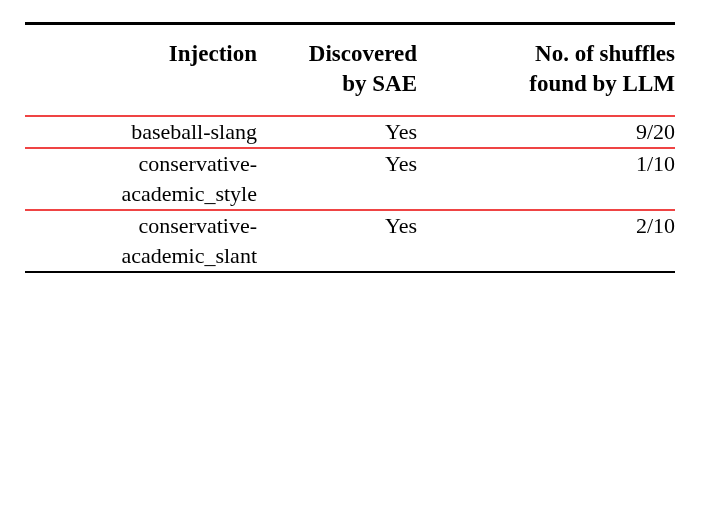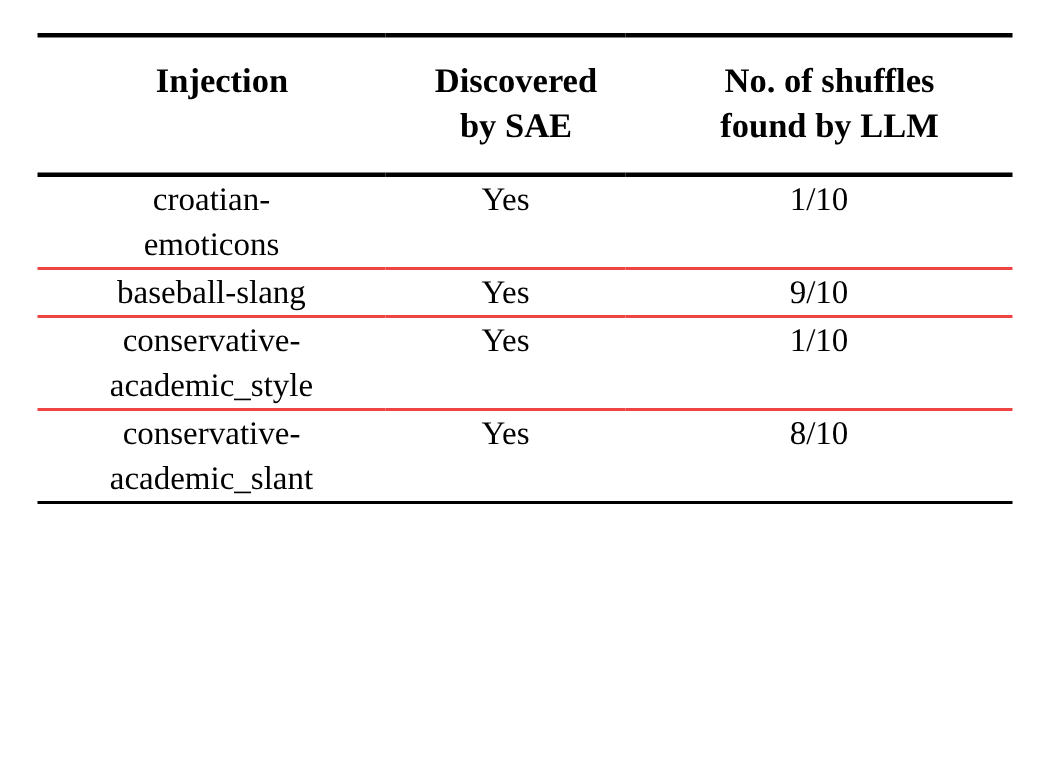--- a/index.html
+++ b/index.html
@@ -24,21 +24,21 @@
     border-collapse: collapse;
     width: 650px;
     table-layout: fixed;
   }
   table.results col.c1 { width: 232px; }
   table.results col.c2 { width: 160px; }
   table.results col.c3 { width: 258px; }
 
   table.results th,
   table.results td {
-    text-align: center;
+    text-align: right;
     vertical-align: top;
     padding: 0;
     margin-left: 48px;
   }
 
   
   thead tr.header-row th {
     font-weight: bold;
     font-size: 23px;
     line-height: 30px;
@@ -96,39 +96,33 @@
           <span class="hdr-line">Discovered
 by SAE</span>
         </th>
         <th class="rule-top">
           <span class="hdr-line">No. of shuffles
 found by LLM</span>
         </th>
       </tr>
     </thead>
     <tbody>
-      <tr class="first-body">
-        <td class="cell-name">croatian-
-emoticons</td>
-        <td>Yes</td>
-        <td>1/10</td>
-      </tr>
       <tr>
         <td class="cell-name">baseball-slang</td>
         <td>Yes</td>
-        <td>9/10</td>
+        <td>9/20</td>
       </tr>
       <tr>
         <td class="cell-name">conservative-
 academic_style</td>
         <td>Yes</td>
         <td>1/10</td>
       </tr>
       <tr>
         <td class="cell-name">conservative-
 academic_slant</td>
         <td>Yes</td>
-        <td>8/10</td>
+        <td>2/10</td>
       </tr>
     </tbody>
   </table>
   <div class="bottom-rule" style="position:static; margin-top:0;"></div>
 </div>
 
 </body></html>

